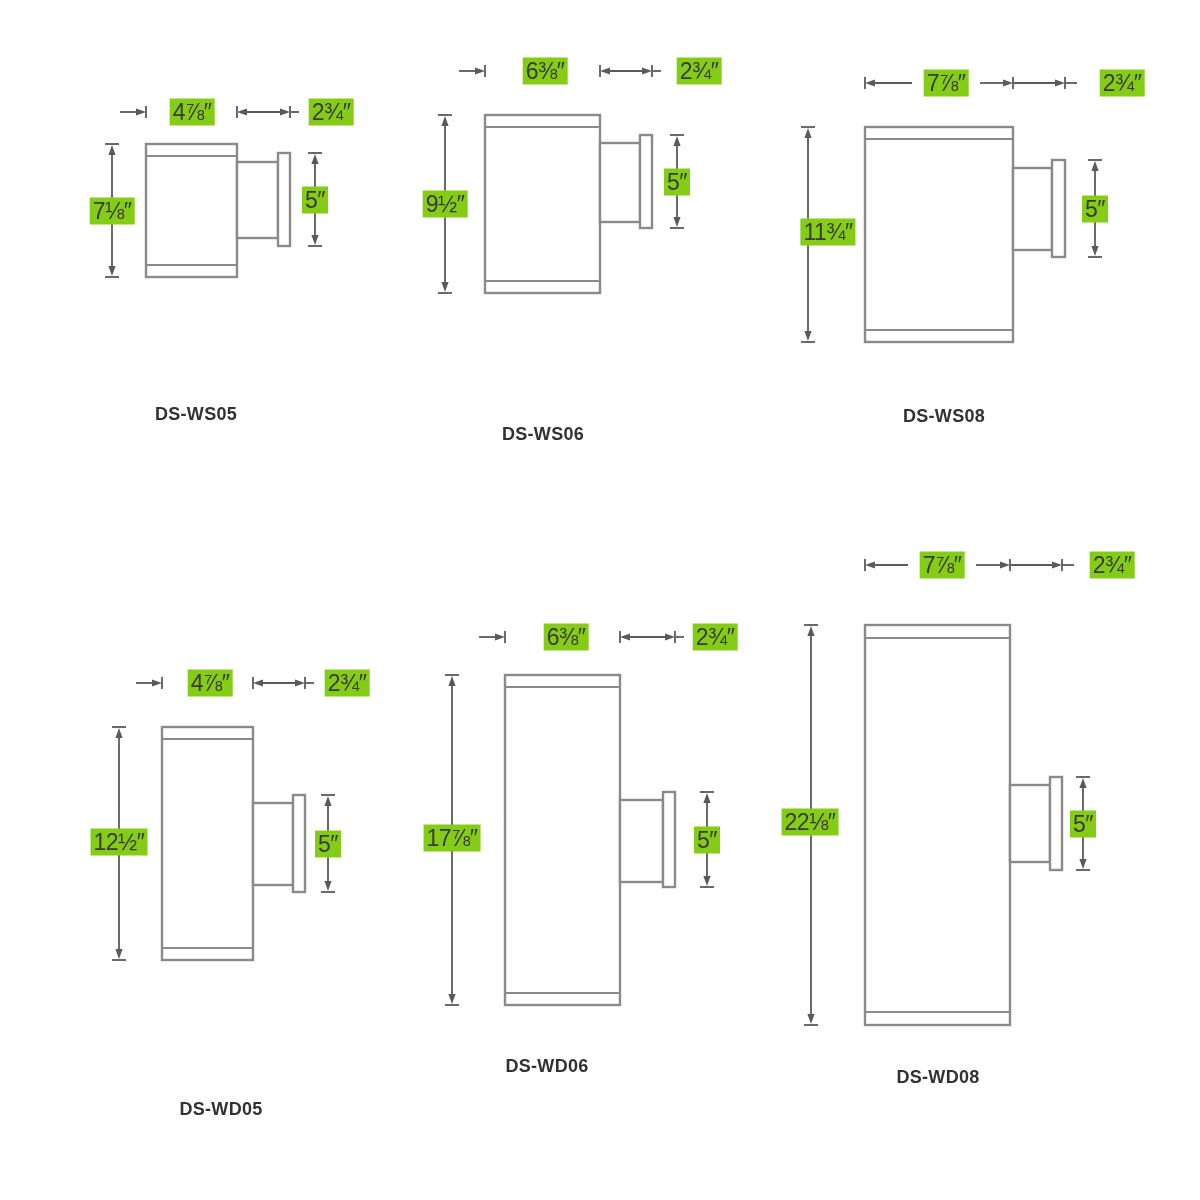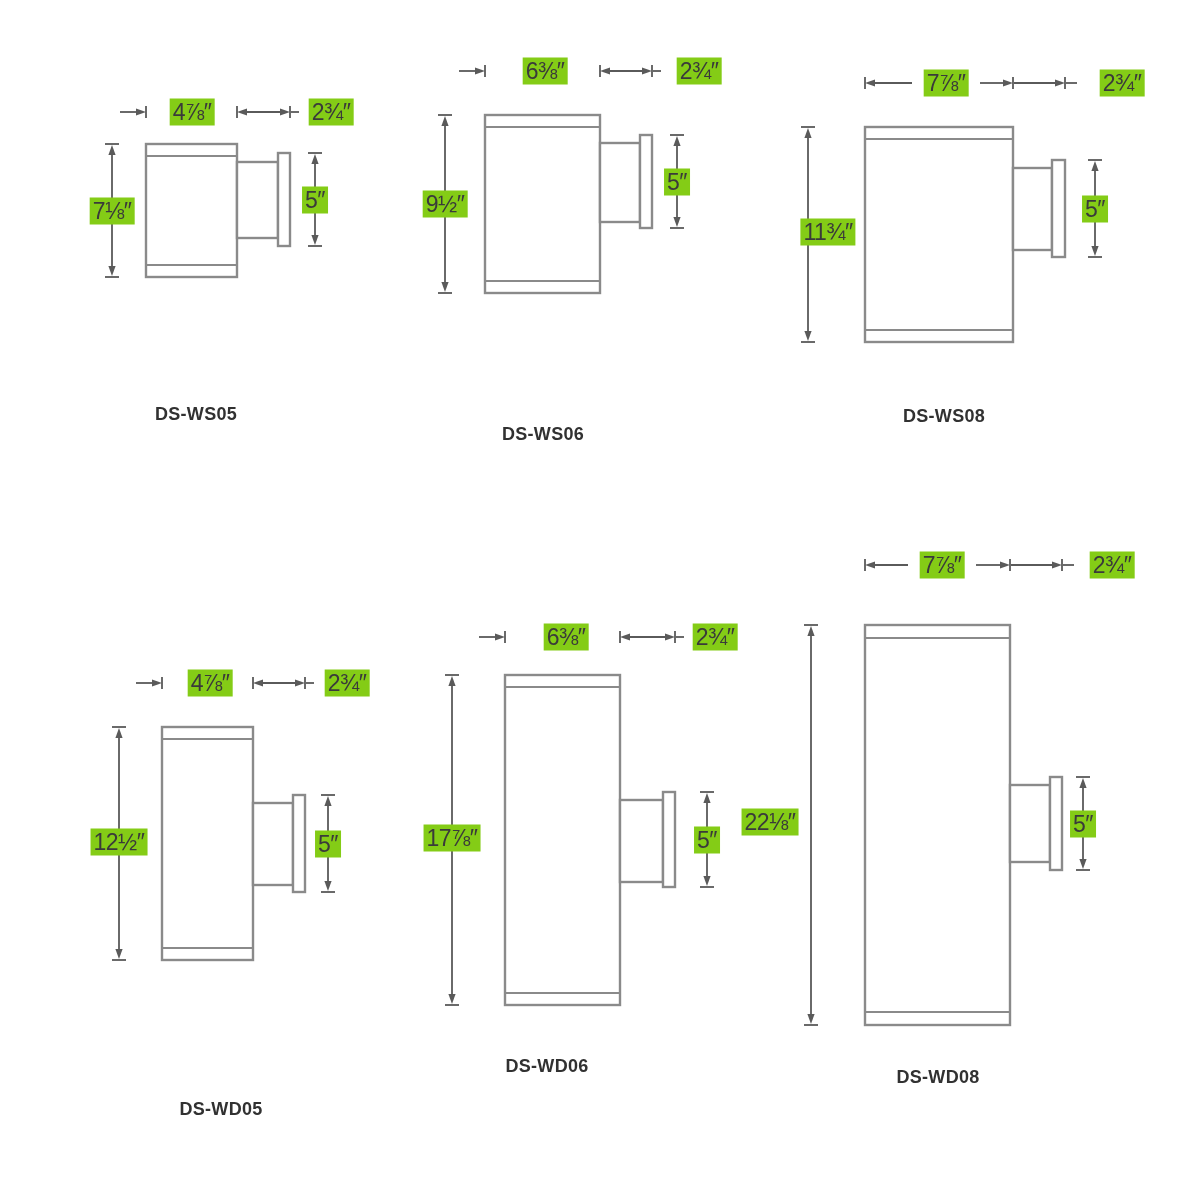--- a/index.html
+++ b/index.html
@@ -222,18 +222,18 @@
     <span class="dim" style="left:566px;top:637px">6⅜″</span>
     <span class="dim" style="left:715px;top:637px">2¾″</span>
     <span class="dim" style="left:452px;top:838px">17⅞″</span>
     <span class="dim" style="left:707px;top:840px">5″</span>
     <span class="model" style="left:547px;top:1066px">DS-WD06</span>
   </div>
 
   <div>
     <span class="dim" style="left:942px;top:565px">7⅞″</span>
     <span class="dim" style="left:1112px;top:565px">2¾″</span>
-    <span class="dim" style="left:770px;top:822px">22⅛″</span>
+    <span class="dim" style="left:810px;top:822px">22⅛″</span>
     <span class="dim" style="left:1083px;top:824px">5″</span>
     <span class="model" style="left:938px;top:1077px">DS-WD08</span>
   </div>
 
 </div>
 
 </body></html>

